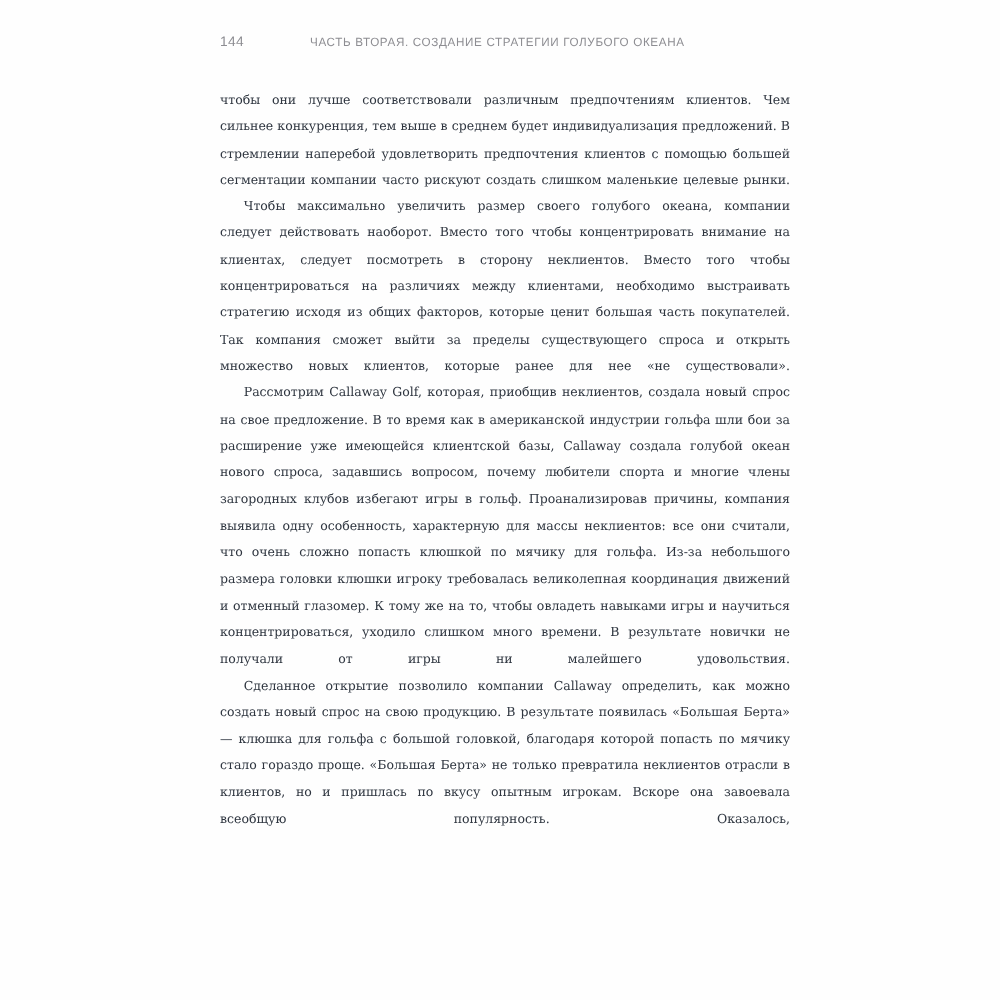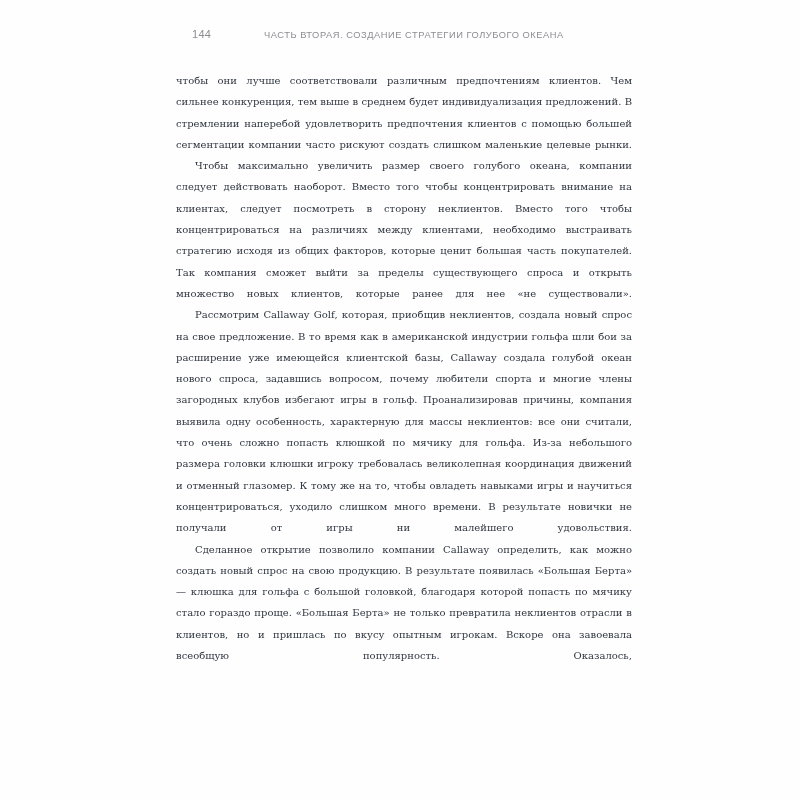--- a/index.html
+++ b/index.html
@@ -18,21 +18,21 @@
     position: relative;
     width: 800px;
     height: 800px;
     background: #fefefe;
     box-sizing: border-box;
   }
 
   
   .running-head {
     position: absolute;
-    left: 192px;
+    left: 176px;
     top: 28px;
     width: 460px;
     height: 16px;
     display: flex;
     align-items: baseline;
   }
   .folio {
     font-family: "Liberation Sans", sans-serif;
     font-size: 11px;
     color: #8d8d92;

